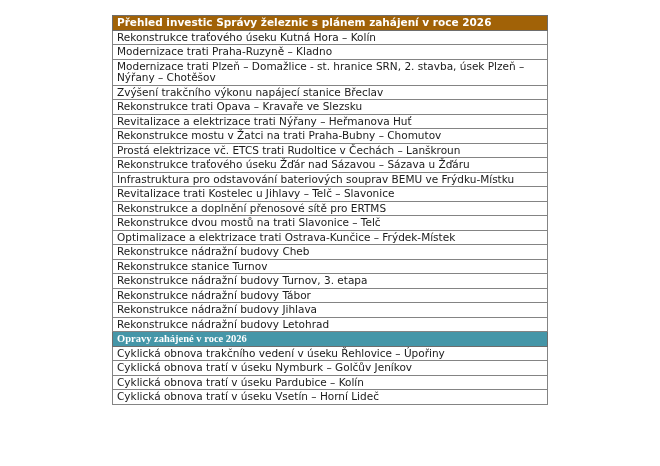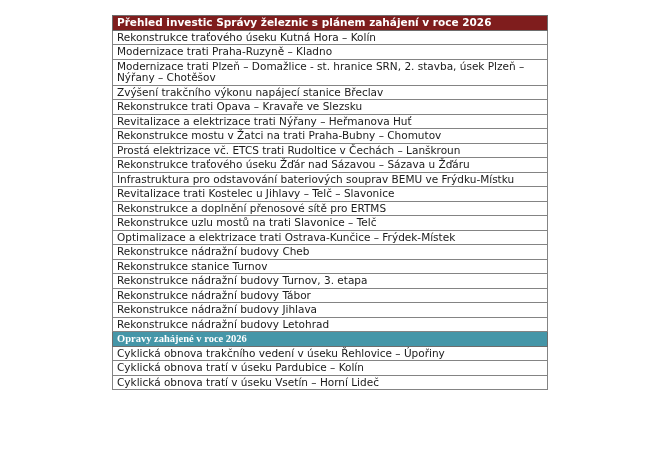--- a/index.html
+++ b/index.html
@@ -36,21 +36,21 @@
     border-color: #6d6d6d;
   }
 </style>
 </head>
 <body>
 
 <div class="canvas">
   <table class="investments">
     <tbody>
         <tr class="head">
-          <td style="background: #7f1d1d; color: rgb(255, 255, 255); margin-top: 44px;">Přehled investic Správy železnic s plánem zahájení v roce 2026</td>
+          <td style="background: #a16207; color: rgb(255, 255, 255); margin-top: 44px;">Přehled investic Správy železnic s plánem zahájení v roce 2026</td>
         </tr>
         <tr class="data">
           <td>Rekonstrukce traťového úseku Kutná Hora – Kolín</td>
         </tr>
         <tr class="data">
           <td>Modernizace trati Praha-Ruzyně – Kladno</td>
         </tr>
         <tr class="data">
           <td>Modernizace trati Plzeň – Domažlice - st. hranice SRN, 2. stavba, úsek Plzeň –
 Nýřany – Chotěšov</td>
@@ -76,21 +76,21 @@
         <tr class="data">
           <td>Infrastruktura pro odstavování bateriových souprav BEMU ve Frýdku-Místku</td>
         </tr>
         <tr class="data">
           <td>Revitalizace trati Kostelec u Jihlavy – Telč – Slavonice</td>
         </tr>
         <tr class="data">
           <td>Rekonstrukce a doplnění přenosové sítě pro ERTMS</td>
         </tr>
         <tr class="data">
-          <td>Rekonstrukce uzlu mostů na trati Slavonice – Telč</td>
+          <td>Rekonstrukce dvou mostů na trati Slavonice – Telč</td>
         </tr>
         <tr class="data">
           <td>Optimalizace a elektrizace trati Ostrava-Kunčice – Frýdek-Místek</td>
         </tr>
         <tr class="data">
           <td>Rekonstrukce nádražní budovy Cheb</td>
         </tr>
         <tr class="data">
           <td>Rekonstrukce stanice Turnov</td>
         </tr>
@@ -106,20 +106,23 @@
         <tr class="data">
           <td>Rekonstrukce nádražní budovy Letohrad</td>
         </tr>
         <tr class="head">
           <td style="background: rgb(69, 150, 168); color: rgb(255, 255, 255); font-family: Liberation Serif, serif;">Opravy zahájené v roce 2026</td>
         </tr>
         <tr class="data">
           <td>Cyklická obnova trakčního vedení v úseku Řehlovice – Úpořiny</td>
         </tr>
         <tr class="data">
+          <td>Cyklická obnova tratí v úseku Nymburk – Golčův Jeníkov</td>
+        </tr>
+        <tr class="data">
           <td>Cyklická obnova tratí v úseku Pardubice – Kolín</td>
         </tr>
         <tr class="data">
           <td>Cyklická obnova tratí v úseku Vsetín – Horní Lideč</td>
         </tr>
       </tbody>
   </table>
 </div>
 
 </body></html>

